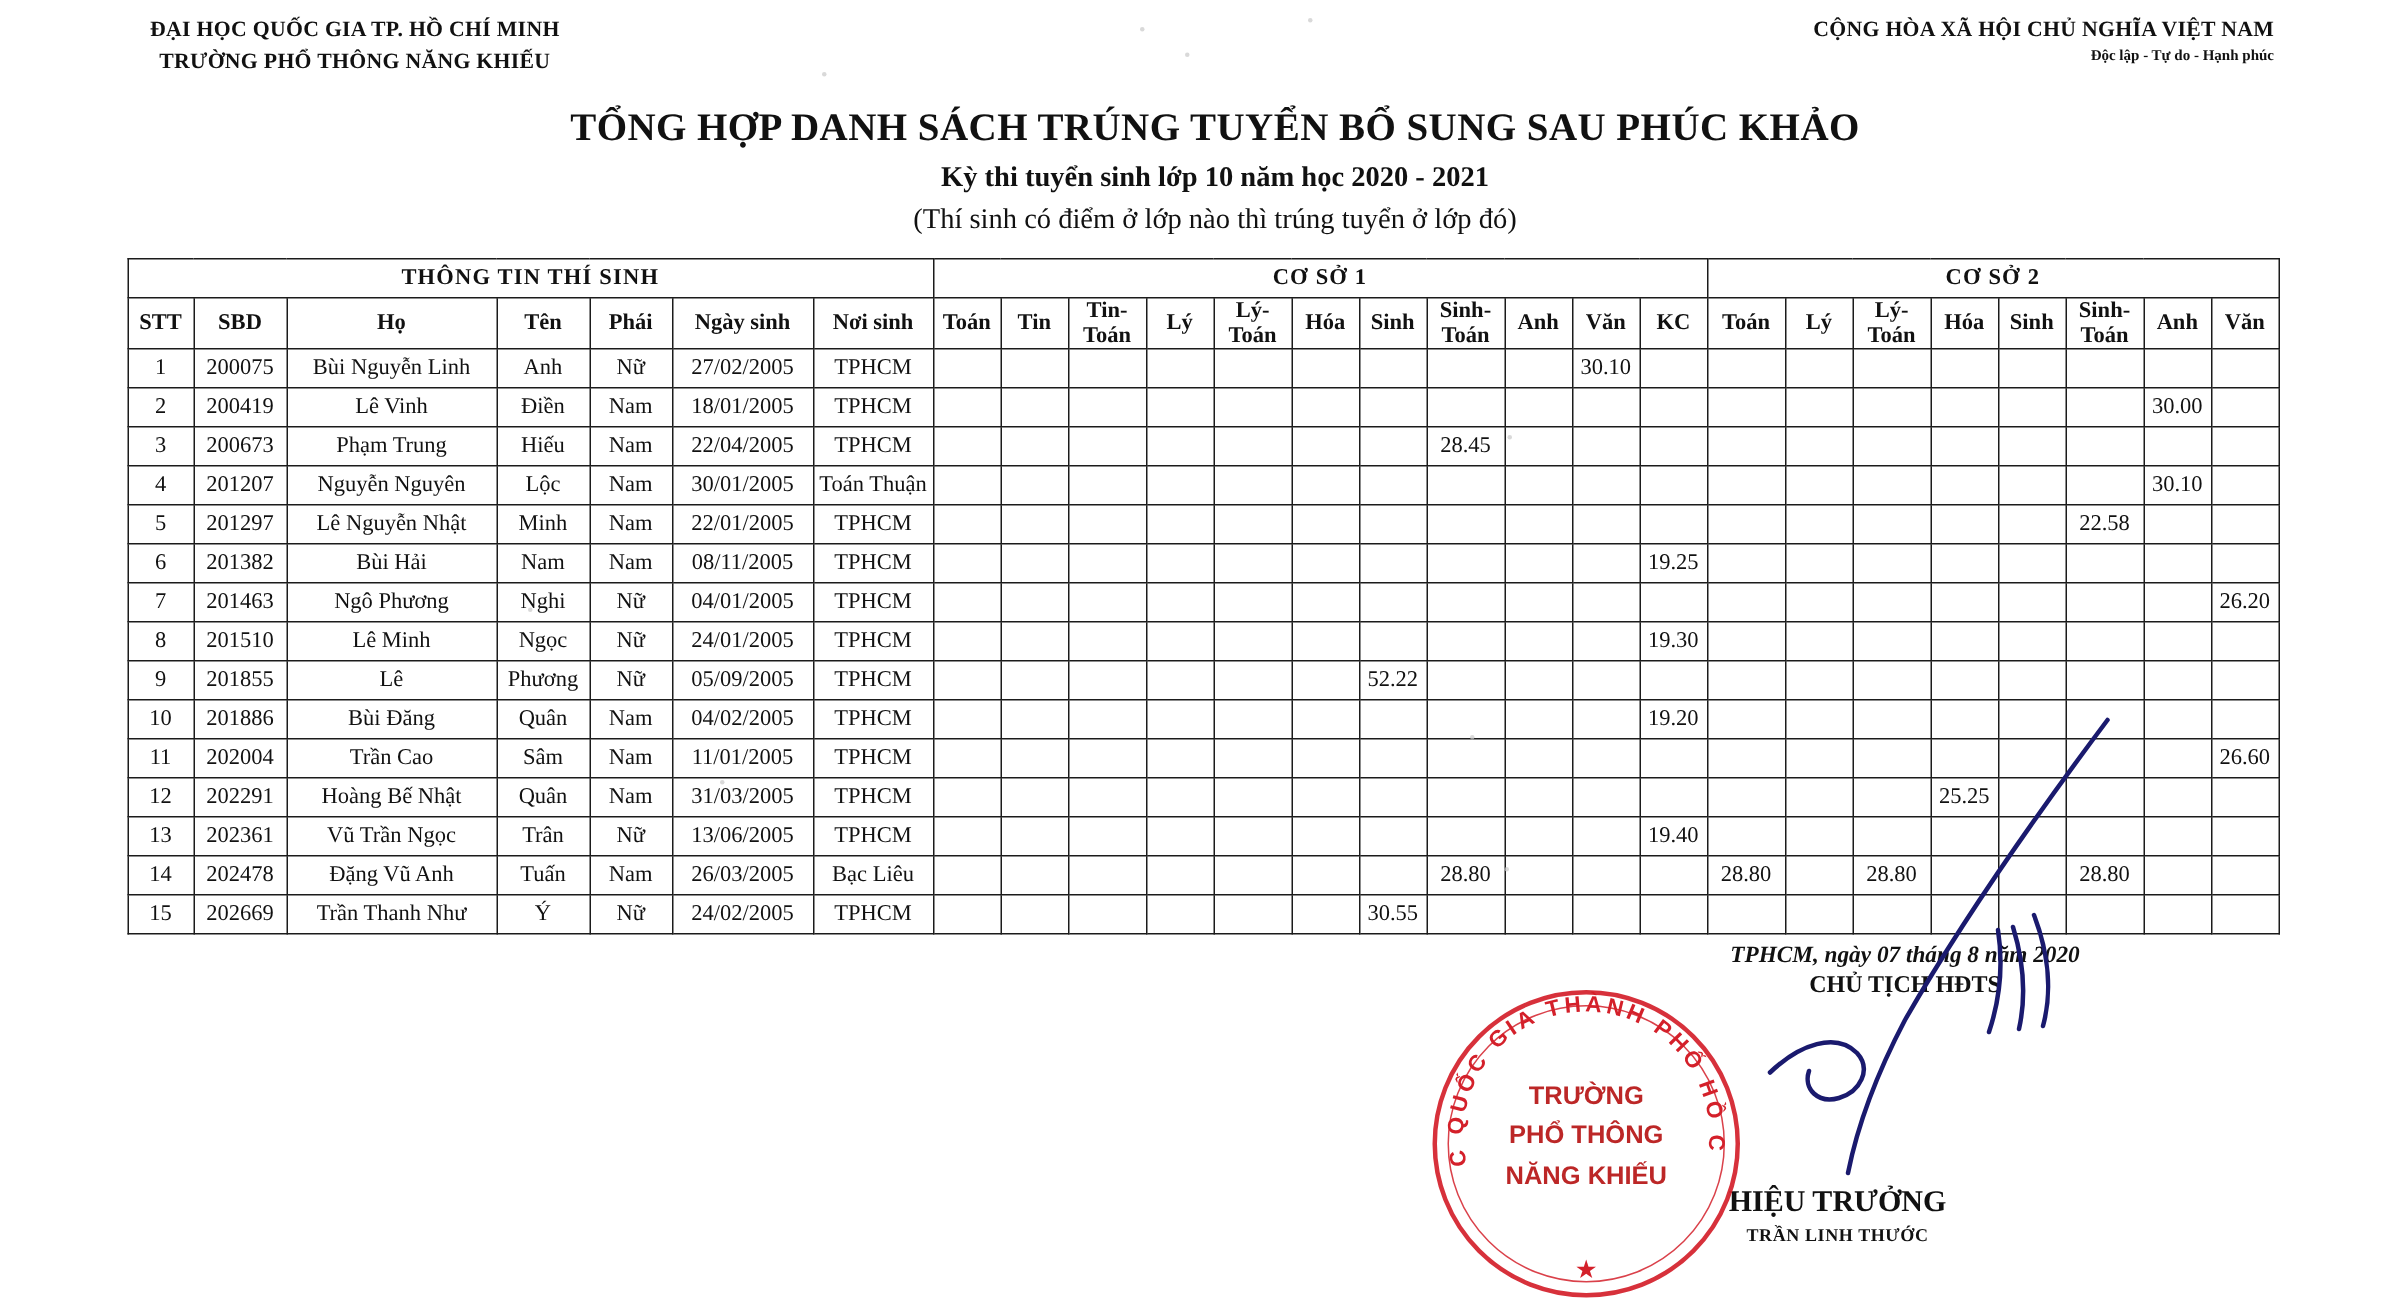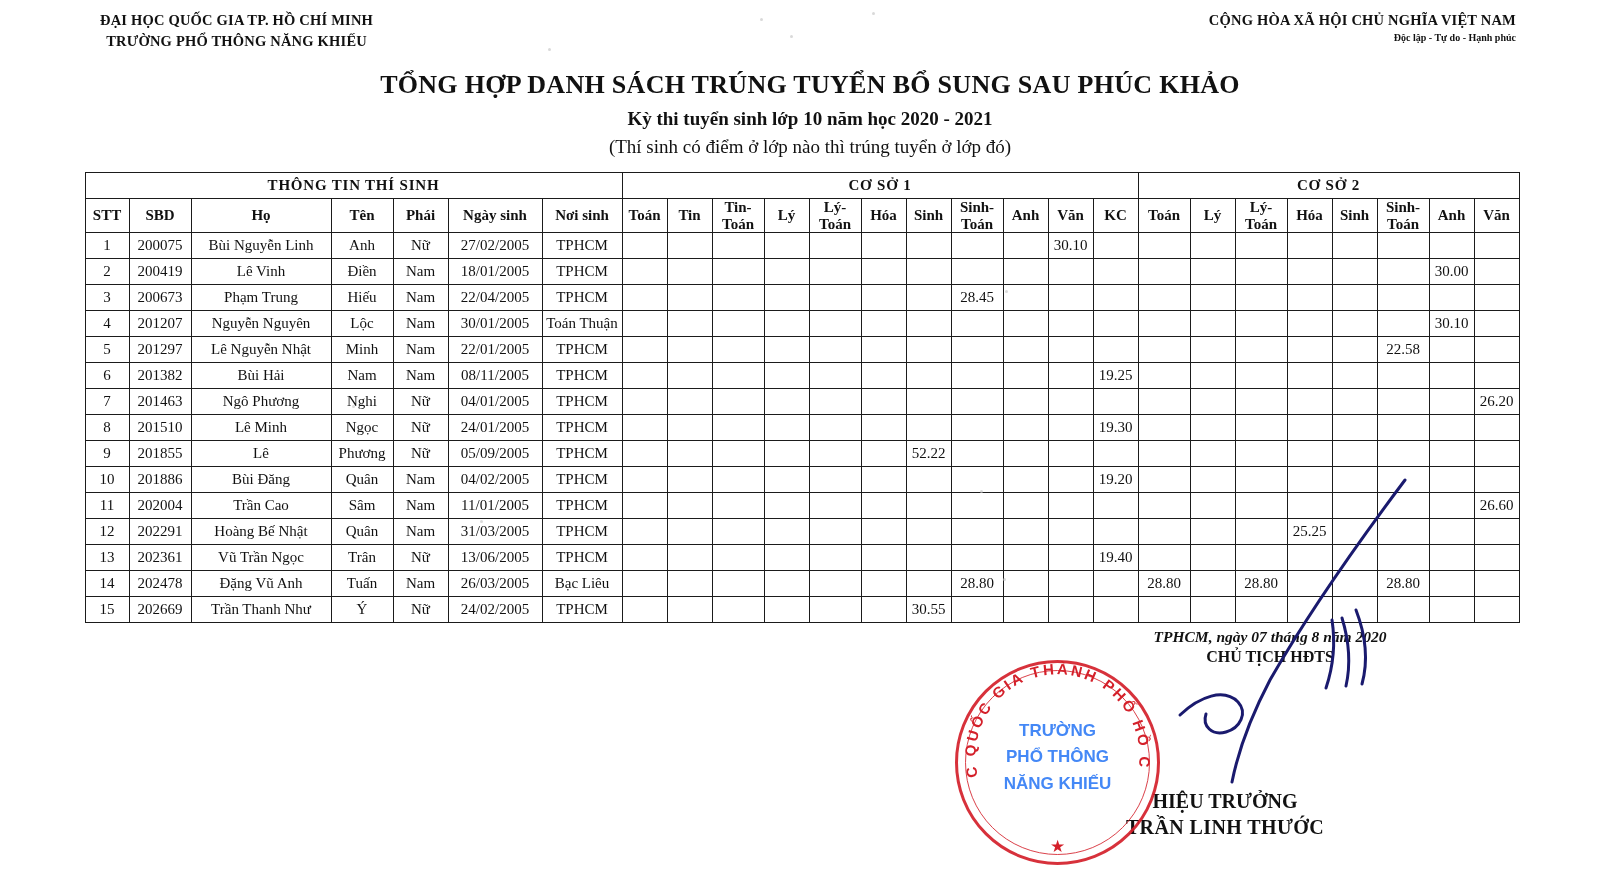--- a/index.html
+++ b/index.html
@@ -159,21 +159,21 @@
     left: 1060px;
     top: 790px;
     width: 330px;
     text-align: center;
   }
   .role2 {
     font-size: 20px;
     font-weight: bold;
   }
   .name2 {
-    font-size: 20px;
+    font-size: 12px;
     font-weight: bold;
     margin-top: 3px;
     letter-spacing: .4px;
   }
 
   
   .stamp {
     position: absolute;
     left: 955px;
     top: 660px;
@@ -193,21 +193,21 @@
     left: 10px; top: 10px; right: 10px; bottom: 10px;
     border: 1.5px solid #d4202a;
     border-radius: 50%;
     opacity: .85;
   }
   .stamp .center {
     position: absolute;
     left: 0; right: 0;
     top: 58px;
     text-align: center;
-    color: #3b82f6;
+    color: #b91c1c;
     font-family: "Liberation Sans", sans-serif;
     font-weight: bold;
     font-size: 17px;
     line-height: 1.55;
     opacity: .95;
   }
   .stamp svg {
     position: absolute;
     inset: 0;
   }

